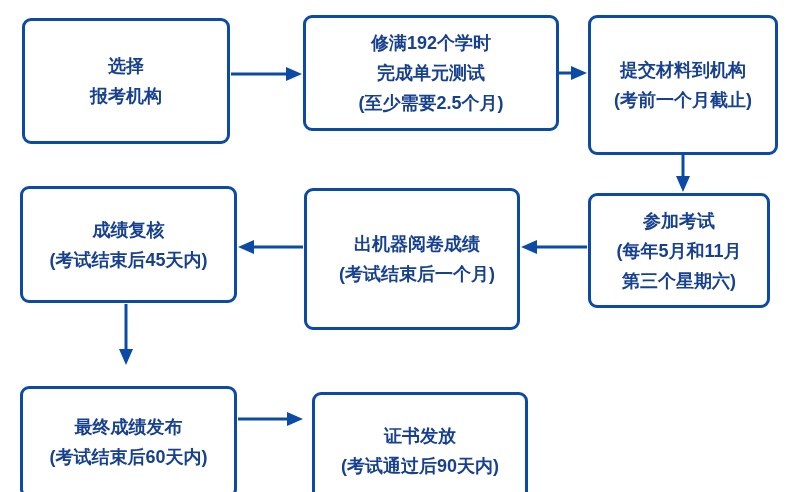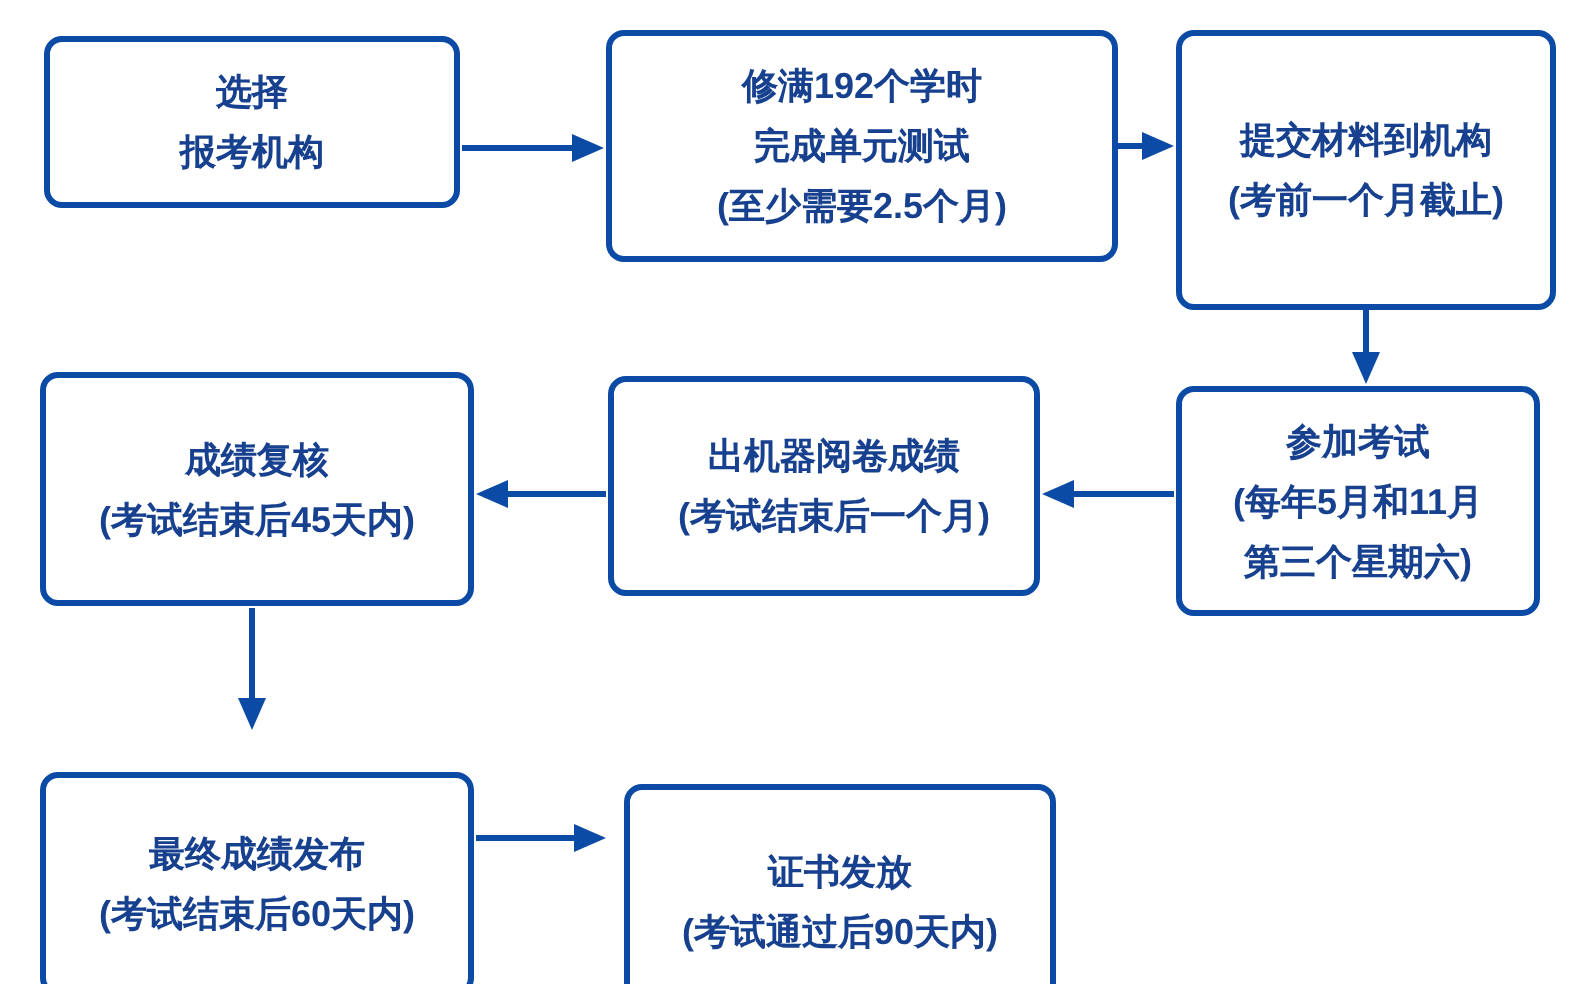--- a/index.html
+++ b/index.html
@@ -42,25 +42,25 @@
     justify-content: center;
     align-items: center;
     text-align: center;
     color: var(--text-blue);
     font-weight: bold;
     font-size: 18px;
     line-height: 30px;
   }
   .node span { display: block; white-space: nowrap; }
 
-  .n1 { left: 22px;  top: 18px;  width: 208px; height: 86px; }
+  .n1 { left: 22px;  top: 18px;  width: 208px; height: 126px; }
   .n2 { left: 303px; top: 15px;  width: 256px; height: 116px; }
   .n3 { left: 588px; top: 15px;  width: 190px; height: 140px; }
   .n4 { left: 588px; top: 193px; width: 182px; height: 115px; }
-  .n5 { left: 304px; top: 188px; width: 216px; height: 110px; padding-left: 10px; }
+  .n5 { left: 304px; top: 188px; width: 216px; height: 142px; padding-left: 10px; }
   .n6 { left: 20px;  top: 186px; width: 217px; height: 117px; justify-content: center; }
   .n7 { left: 20px;  top: 366px; width: 217px; height: 112px; margin-top: 20px; }
   .n8 { left: 312px; top: 360px; width: 216px; height: 117px; margin-top: 32px; }
 </style>
 </head>
 <body>
 
 <div class="canvas">
 
   <svg class="arrows" viewBox="0 0 798 492" xmlns="http://www.w3.org/2000/svg" aria-hidden="true">

